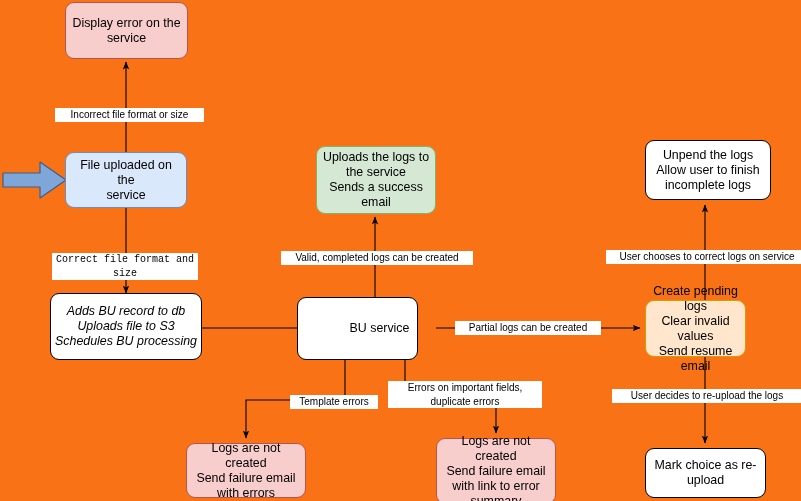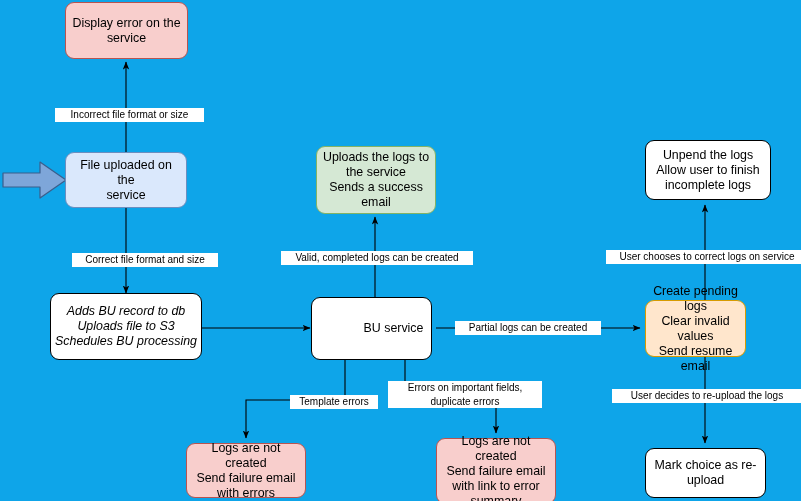--- a/index.html
+++ b/index.html
@@ -8,21 +8,21 @@
     padding: 0;
     background: #ffffff;
   }
   body {
     font-family: "Liberation Sans", sans-serif;
   }
   #canvas {
     position: relative;
     width: 801px;
     height: 501px;
-    background: #0ea5e9;
+    background: #f97316;
     overflow: hidden;
   }
   #edges {
     position: absolute;
     left: 0;
     top: 0;
     width: 801px;
     height: 501px;
     pointer-events: none;
   }
@@ -105,21 +105,21 @@
               background:#ffffff; border-color:#000000;font-style:italic;">Adds BU record to db
 Uploads file to S3
 Schedules BU processing</div>
 
   <div class="node" style="left:316px; top:146px; width:120px; height:68px;
               background:#d5e8d4; border-color:#82b366;">Uploads the logs to
 the service
 Sends a success
 email</div>
 
-  <div class="node" style="left:311px; top:297px; width:121px; height:63px;
+  <div class="node" style="left:297px; top:297px; width:121px; height:63px;
               background:#ffffff; border-color:#000000;padding-left:48px;">BU service</div>
 
   <div class="node" style="left:645px; top:140px; width:126px; height:60px;
               background:#ffffff; border-color:#000000;">Unpend the logs
 Allow user to finish
 incomplete logs</div>
 
   <div class="node" style="left:645px; top:300px; width:101px; height:57px;
               background:#ffe6cc; border-color:#d79b00;">Create pending logs
 Clear invalid values
@@ -135,21 +135,21 @@
 Send failure email
 with link to error
 summary</div>
 
   <div class="node" style="left:645px; top:448px; width:121px; height:50px;
               background:#ffffff; border-color:#000000;">Mark choice as re-
 upload</div>
 
   <div class="edge-label" style="left:55px; top:108px; width:145px;">Incorrect file format or size</div>
 
-  <div class="edge-label" style="left:72px; top:253px; width:142px;">Correct file format and size</div>
+  <div class="edge-label" style="left:52px; top:253px; width:142px;font-family:Liberation Mono, monospace;">Correct file format and size</div>
 
   <div class="edge-label" style="left:455px; top:321px; width:142px;">Partial logs can be created</div>
 
   <div class="edge-label" style="left:281px; top:251px; width:188px;">Valid, completed logs can be created</div>
 
   <div class="edge-label" style="left:606px; top:250px; width:198px;">User chooses to correct logs on service</div>
 
   <div class="edge-label" style="left:290px; top:395px; width:84px;">Template errors</div>
 
   <div class="edge-label" style="left:388px; top:381px; width:150px;">Errors on important fields,

